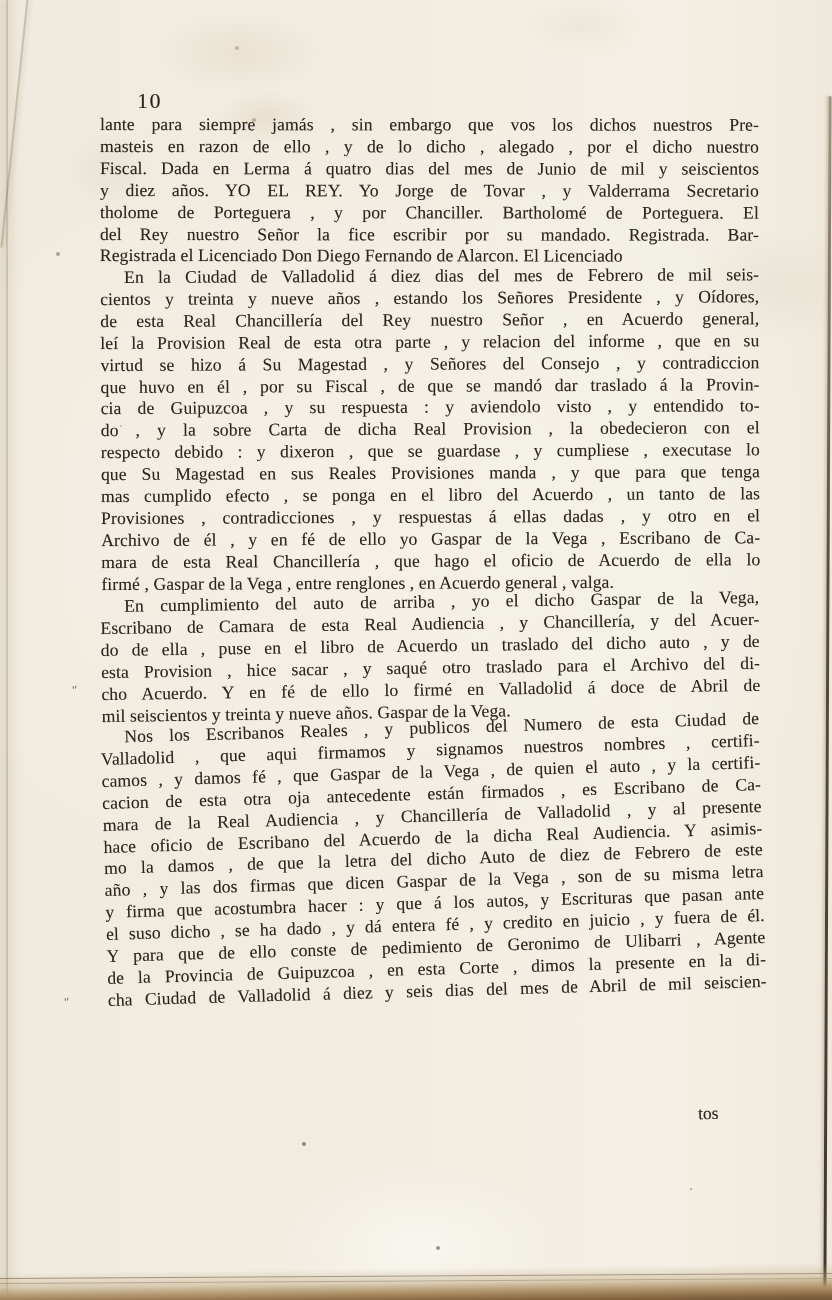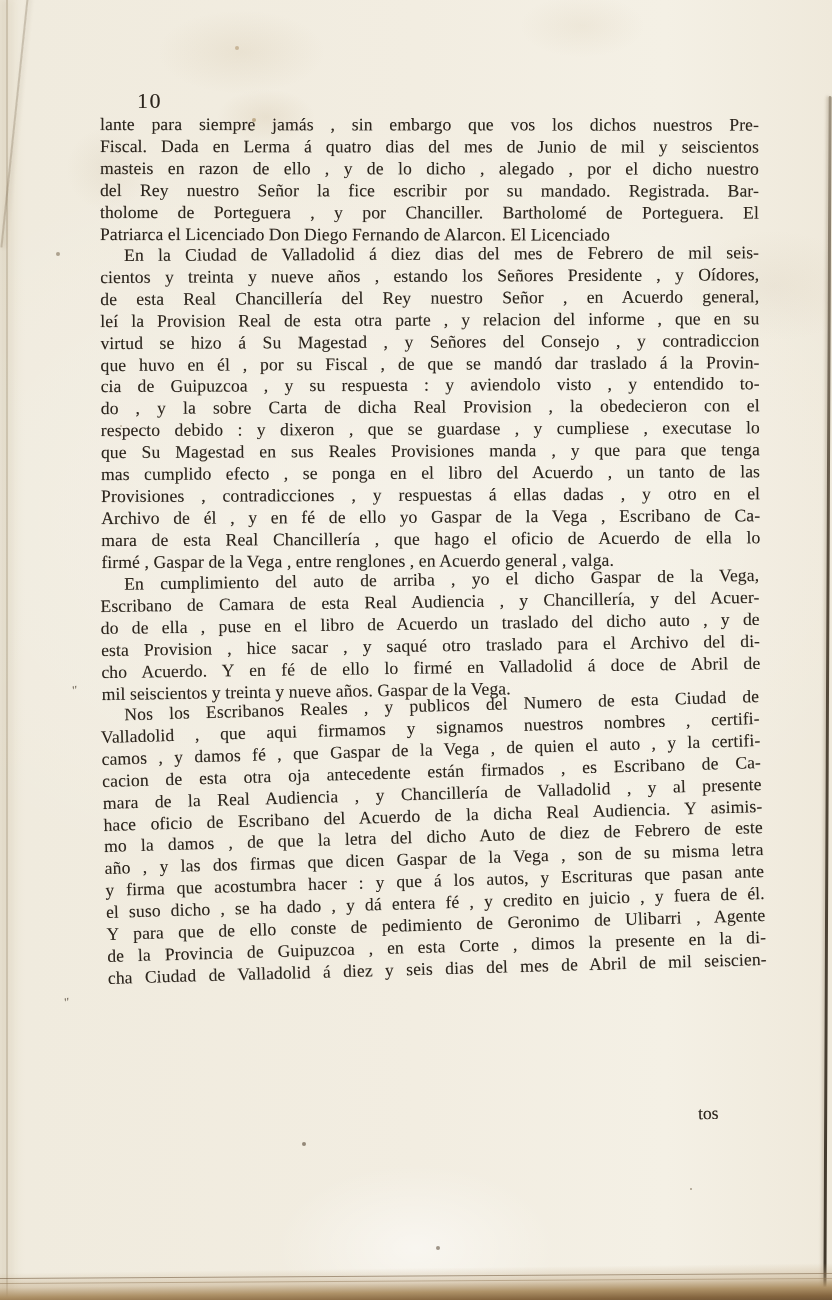--- a/index.html
+++ b/index.html
@@ -84,25 +84,26 @@
   <div class="speckles"></div>
 
   <div class="page-number">10</div>
 
   <div class="margin-mark mark-1">''</div>
   <div class="margin-mark mark-2">''</div>
 
   <div class="textblock">
     <div class="para p1" data-indent="false" data-justify-last="false">
         <div class="line">lante para siempre jamás , sin embargo que vos los dichos nuestros Pre-</div>
+        <div class="line">masteis en razon de ello , y de lo dicho , alegado , por el dicho nuestro</div>
         <div class="line">Fiscal. Dada en Lerma á quatro dias del mes de Junio de mil y seiscientos</div>
-        <div class="line">masteis en razon de ello , y de lo dicho , alegado , por el dicho nuestro</div>
+        <div class="line">y diez años. YO EL REY. Yo Jorge de Tovar , y Valderrama Secretario</div>
+        <div class="line">tholome de Porteguera , y por Chanciller. Bartholomé de Porteguera. El</div>
         <div class="line">del Rey nuestro Señor la fice escribir por su mandado. Registrada. Bar-</div>
-        <div class="line">tholome de Porteguera , y por Chanciller. Bartholomé de Porteguera. El</div>
-        <div class="line">Patriarca el Licenciado Don Diego Fernando de Alarcon. El Licenciado</div>
+        <div class="line">Registrada el Licenciado Don Diego Fernando de Alarcon. El Licenciado</div>
       </div>
     <div class="para p2" data-indent="true" data-justify-last="false">
         <div class="line">En la Ciudad de Valladolid á diez dias del mes de Febrero de mil seis-</div>
         <div class="line">cientos y treinta y nueve años , estando los Señores Presidente , y Oídores,</div>
         <div class="line">de esta Real Chancillería del Rey nuestro Señor , en Acuerdo general,</div>
         <div class="line">leí la Provision Real de esta otra parte , y relacion del informe , que en su</div>
         <div class="line">virtud se hizo á Su Magestad , y Señores del Consejo , y contradiccion</div>
         <div class="line">que huvo en él , por su Fiscal , de que se mandó dar traslado á la Provin-</div>
         <div class="line">cia de Guipuzcoa , y su respuesta : y aviendolo visto , y entendido to-</div>
         <div class="line">do , y la sobre Carta de dicha Real Provision , la obedecieron con el</div>

